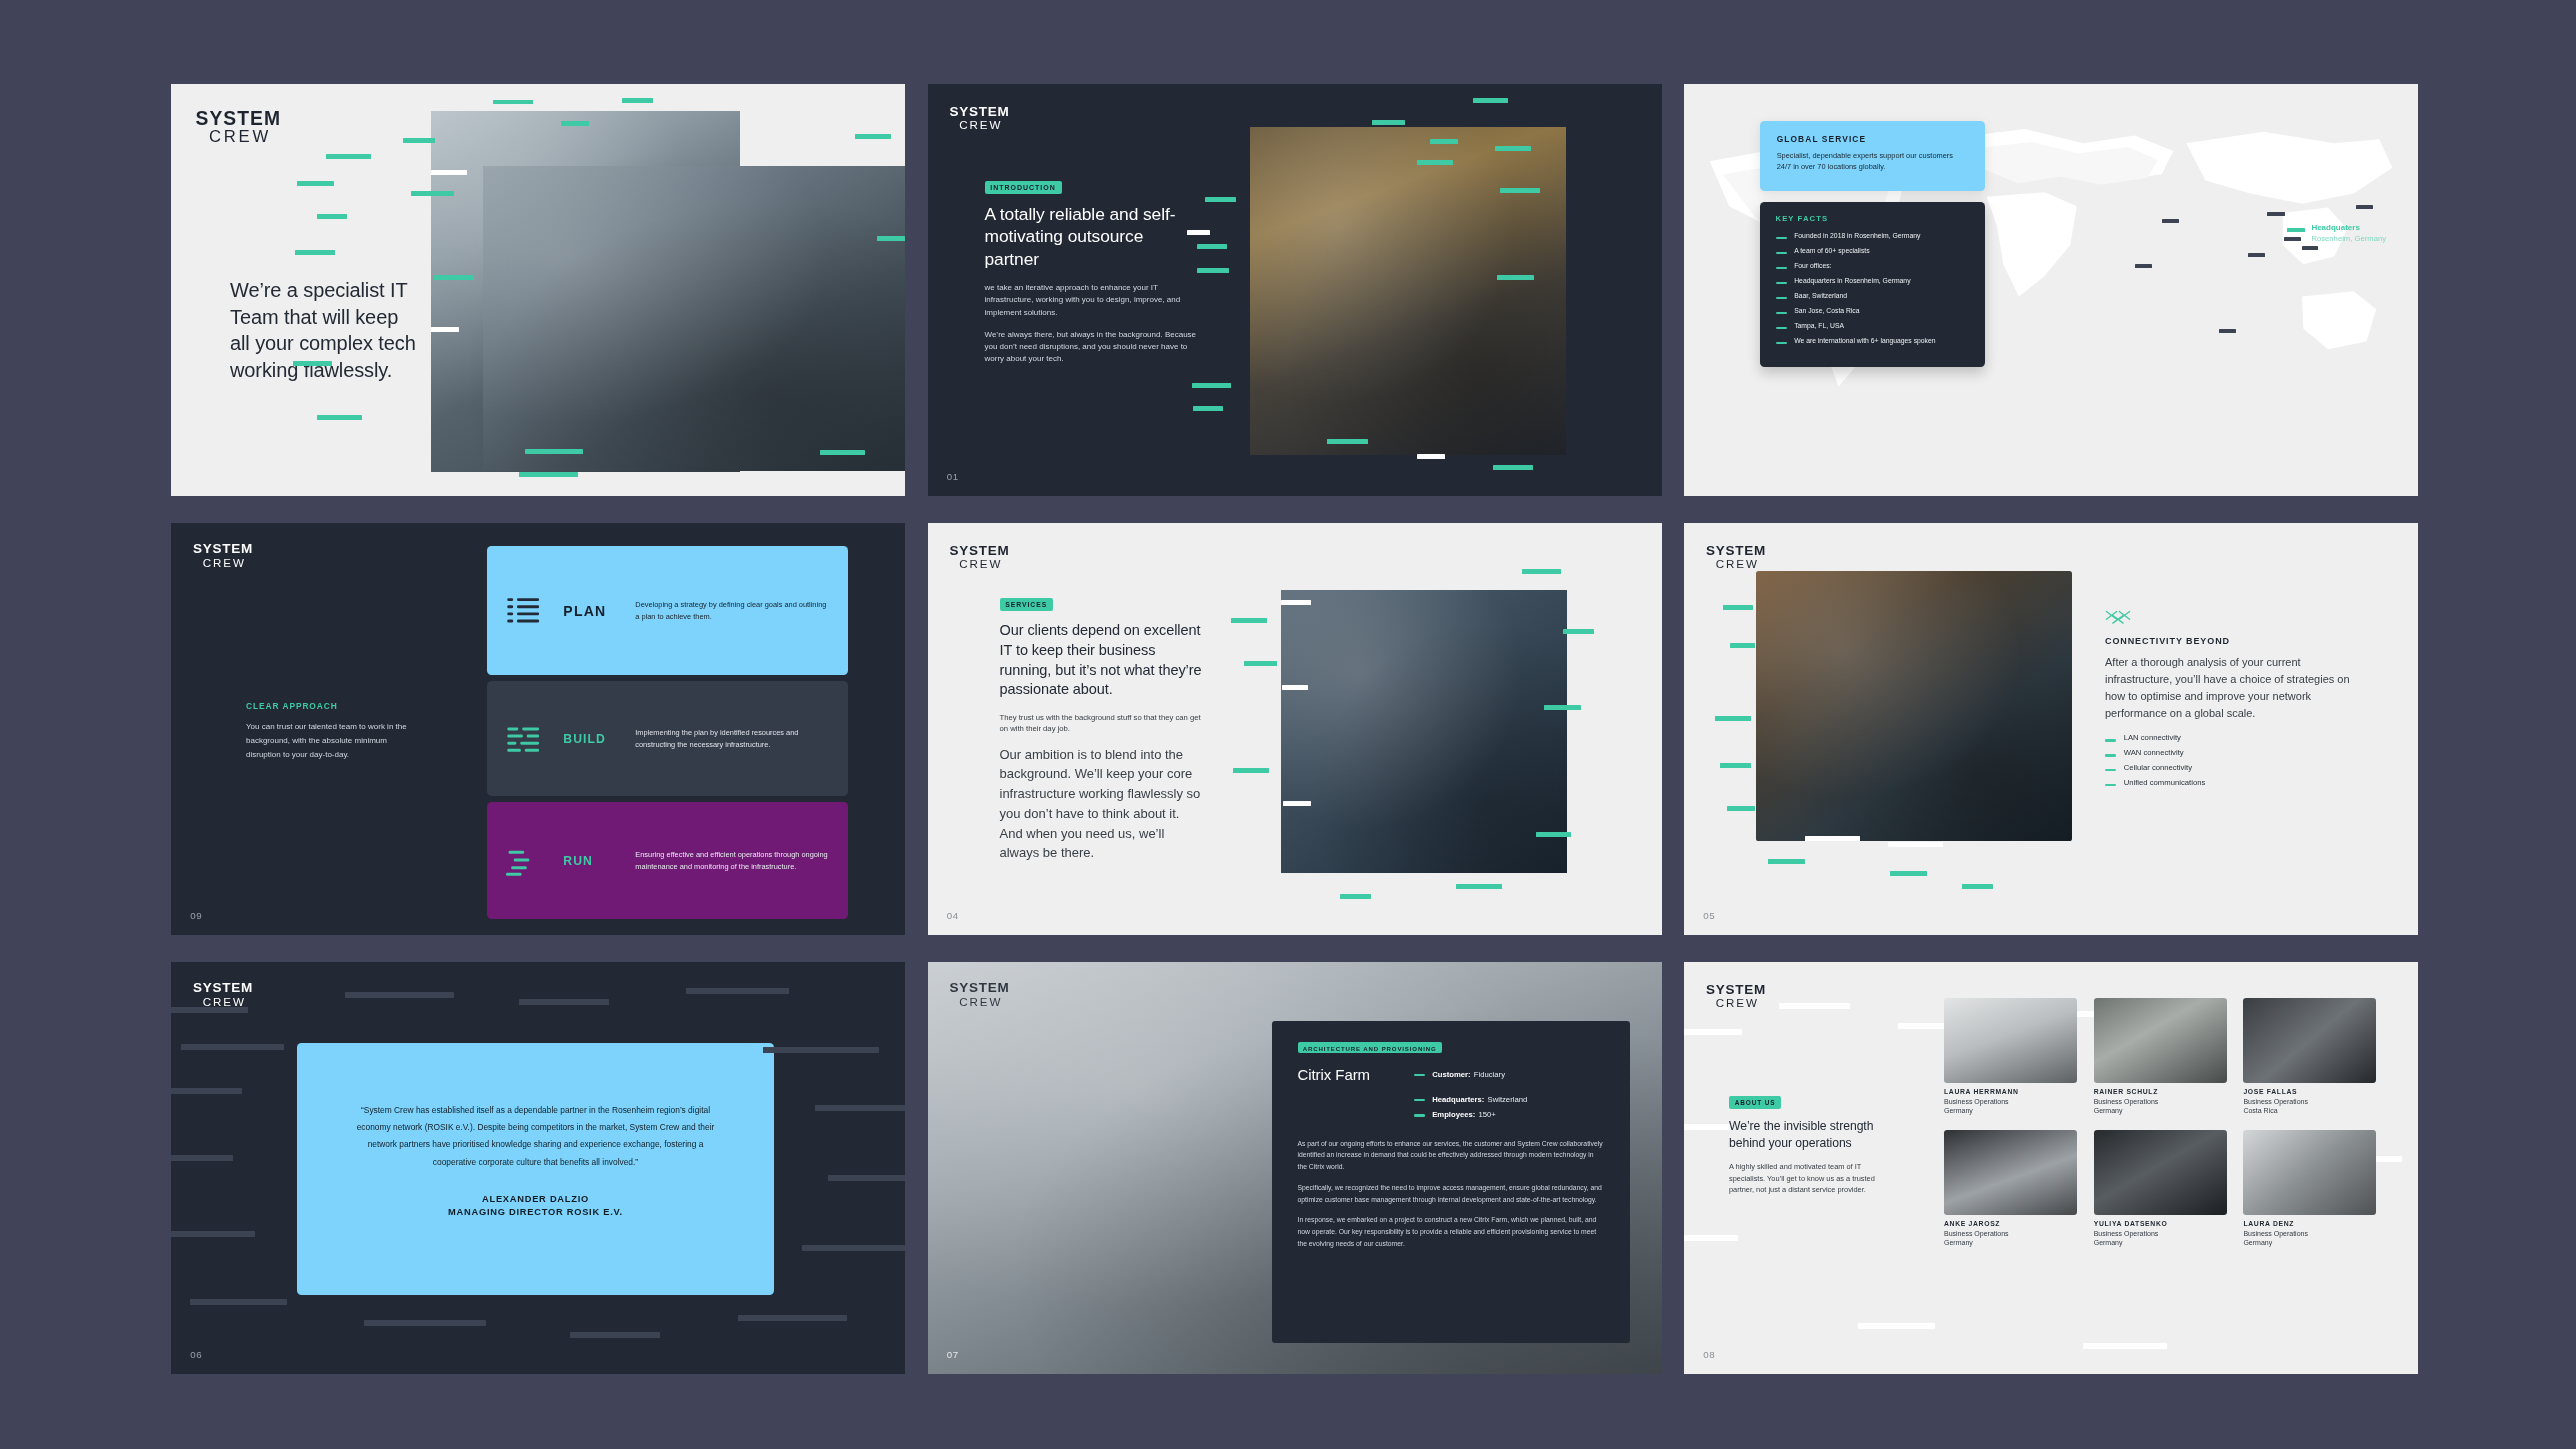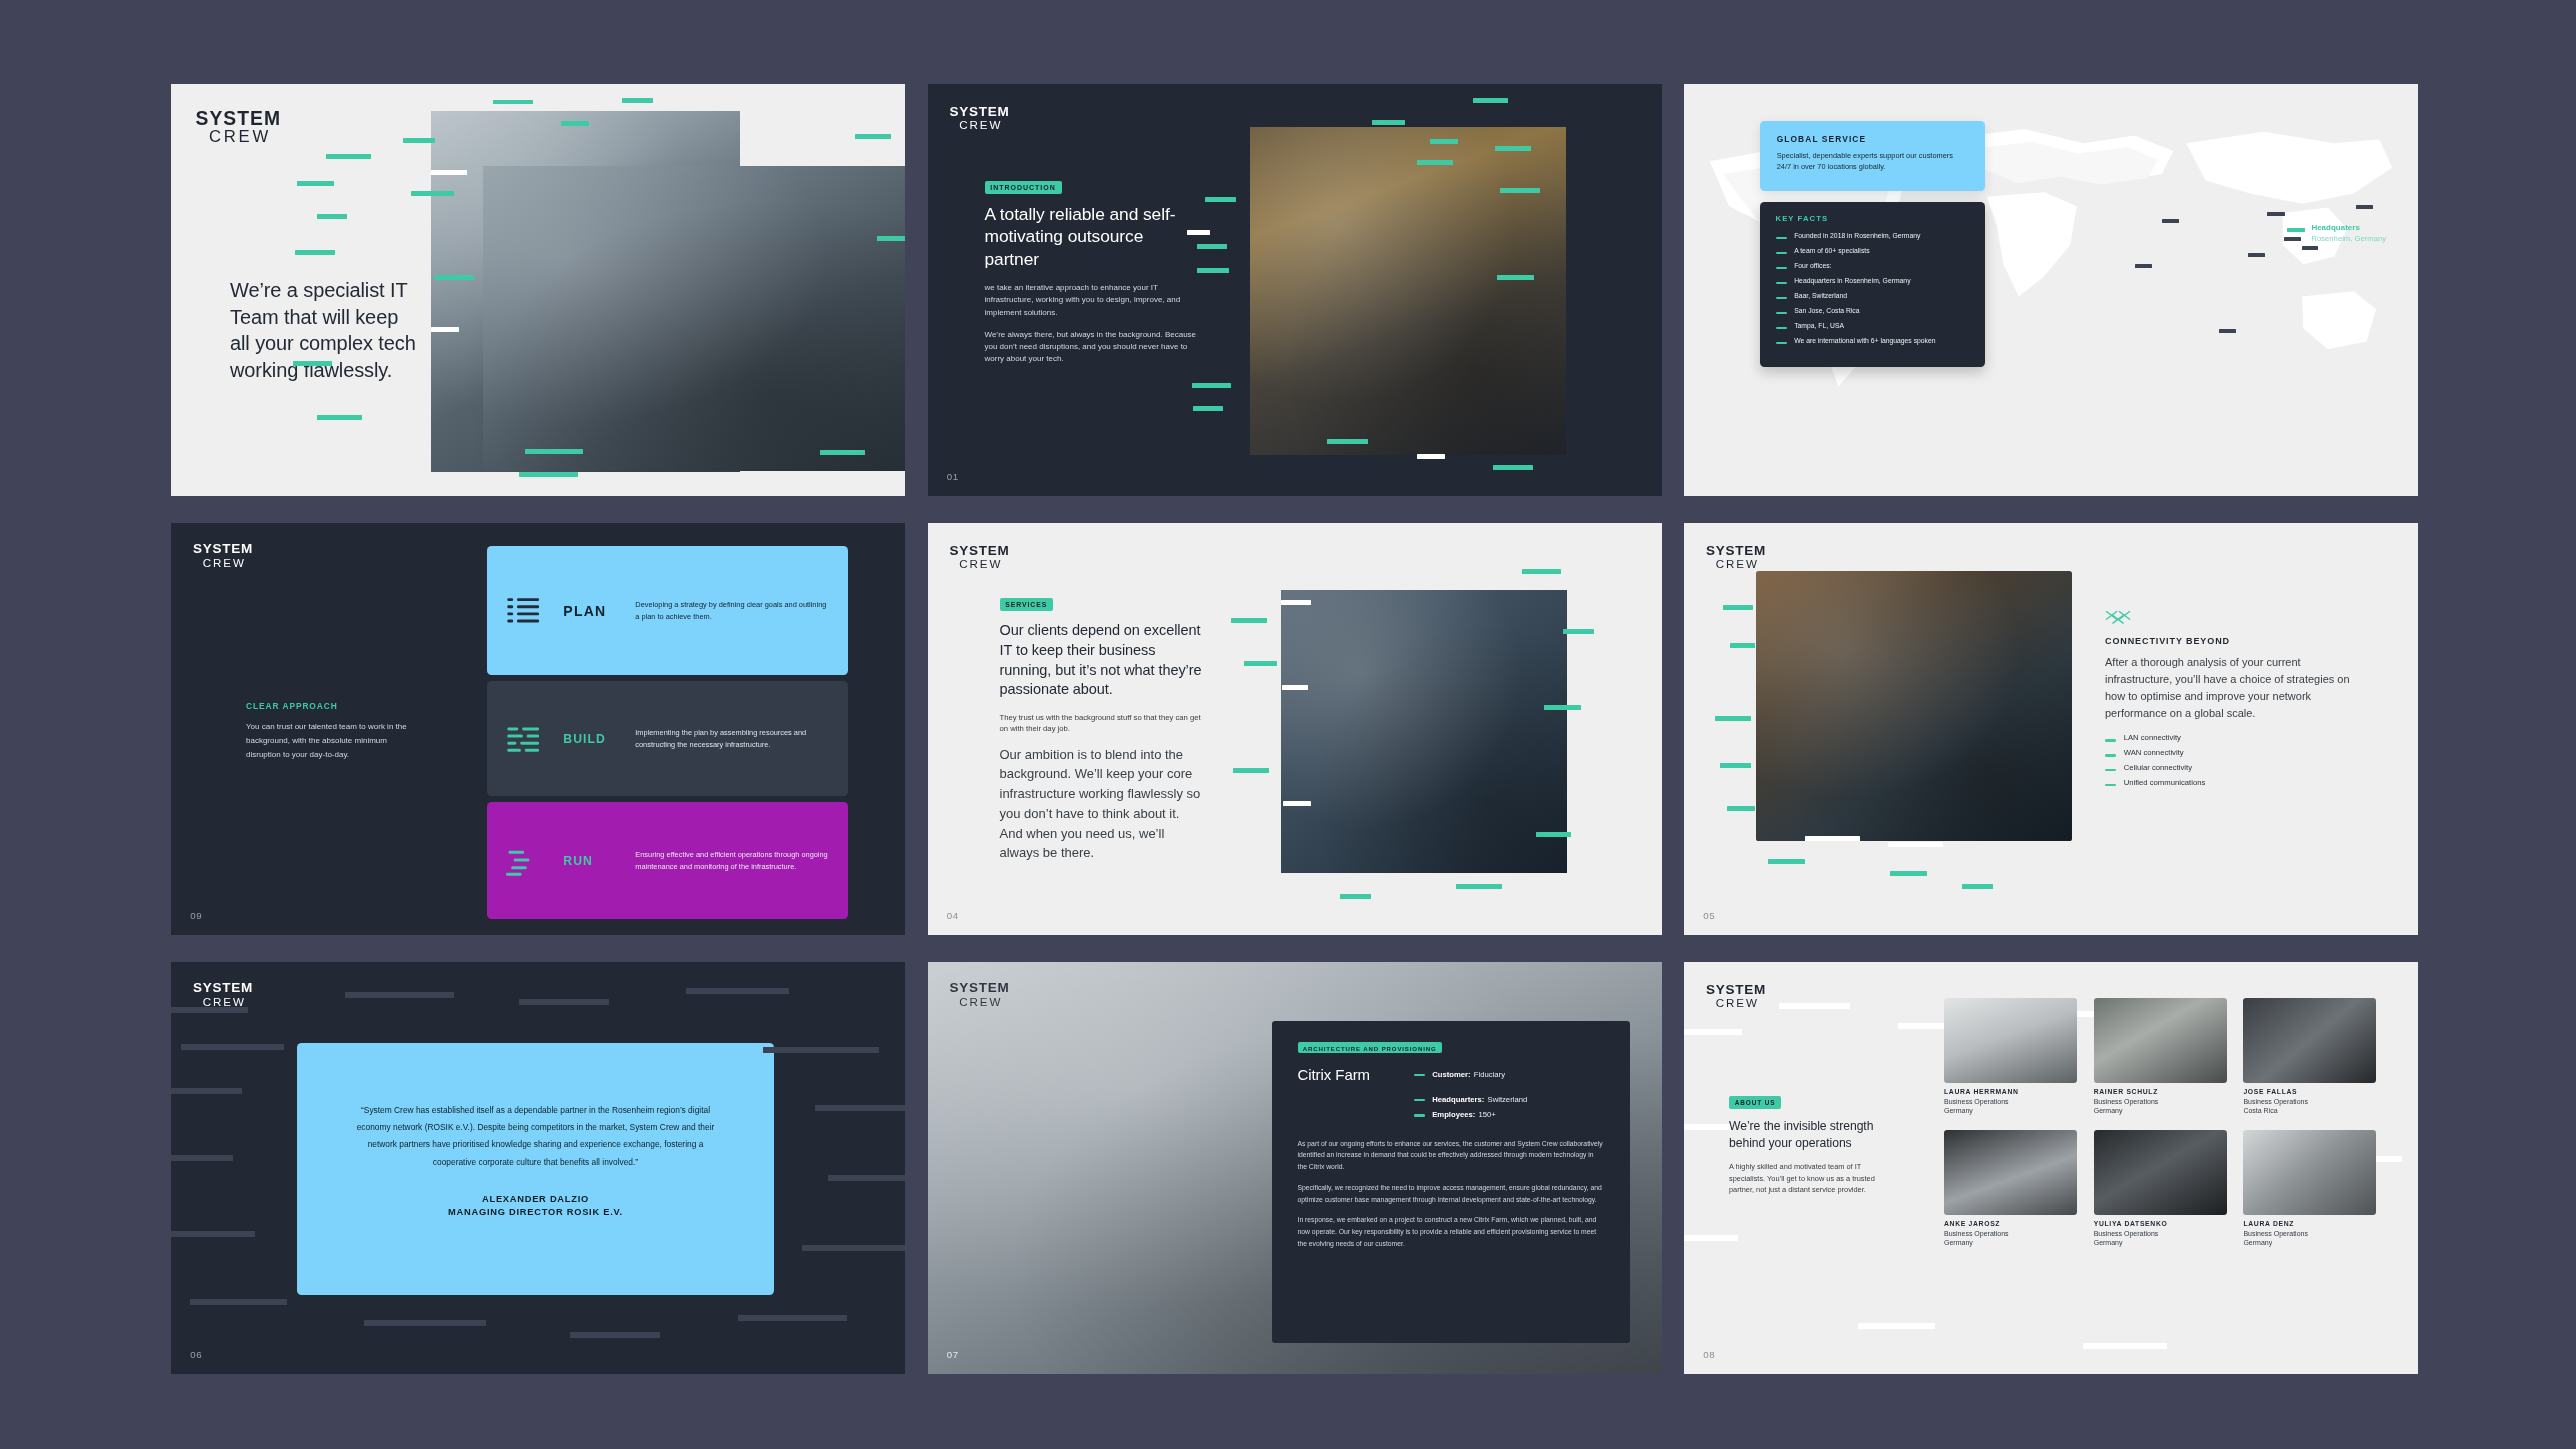--- a/index.html
+++ b/index.html
@@ -102,21 +102,21 @@
     background:
       radial-gradient(ellipse at 28% 30%, rgba(255,255,255,.18), transparent 55%),
       radial-gradient(ellipse at 72% 75%, rgba(0,0,0,.25), transparent 60%);
   }
 
   
   .card { position: absolute; border-radius: 4.5px; z-index: 20; }
   .card.teal { background: #7dd3fc; }
   .card.navy { background: #222834; }
   .card.slate1 { background: #343b49; }
-  .card.slate2 { background: #a21caf; }
+  .card.slate2 { background: #701a75; }
 
   
   .map { position: absolute; inset: 0; z-index: 5; }
 </style>
 </head>
 <body>
 
 <div class="deck">
 
   <div class="slide light">
@@ -311,21 +311,21 @@
               <rect x="25" y="10" width="26" height="4.5" rx="2"></rect>
             <rect x="2" y="21" width="24" height="4.5" rx="2"></rect>
               <rect x="32" y="21" width="19" height="4.5" rx="2"></rect>
             <rect x="2" y="32" width="14" height="4.5" rx="2"></rect>
               <rect x="22" y="32" width="29" height="4.5" rx="2"></rect>
             <rect x="2" y="43" width="21" height="4.5" rx="2"></rect>
               <rect x="29" y="43" width="22" height="4.5" rx="2"></rect>
           </g>
         </svg>
         <div style="width:72px; margin-left:22px; font-size:12.2px; font-weight:700; letter-spacing:.09em; color:#3ecaa4;">BUILD</div>
-        <div style="flex:1; font-size:7.4px; line-height:1.62; color:#e0e4ea;">Implementing the plan by assembling resources and constructing the necessary infrastructure.</div>
+        <div style="flex:1; font-size:7.4px; line-height:1.62; color:#e0e4ea;">Implementing the plan by identified resources and constructing the necessary infrastructure.</div>
       </div>
     </div>
 
     <div class="card slate2" style="left:316px; top:279px; width:361px; height:117px;">
       <div style="display:flex; align-items:center; height:100%; padding:0 19.3px;">
         <svg width="35" height="35" viewBox="0 0 54 54">
           <g fill="#3ecaa4">
             <rect x="4" y="12" width="24" height="4.5" rx="2"></rect>
             <rect x="12" y="24" width="24" height="4.5" rx="2"></rect>
             <rect x="8" y="36" width="24" height="4.5" rx="2"></rect>

